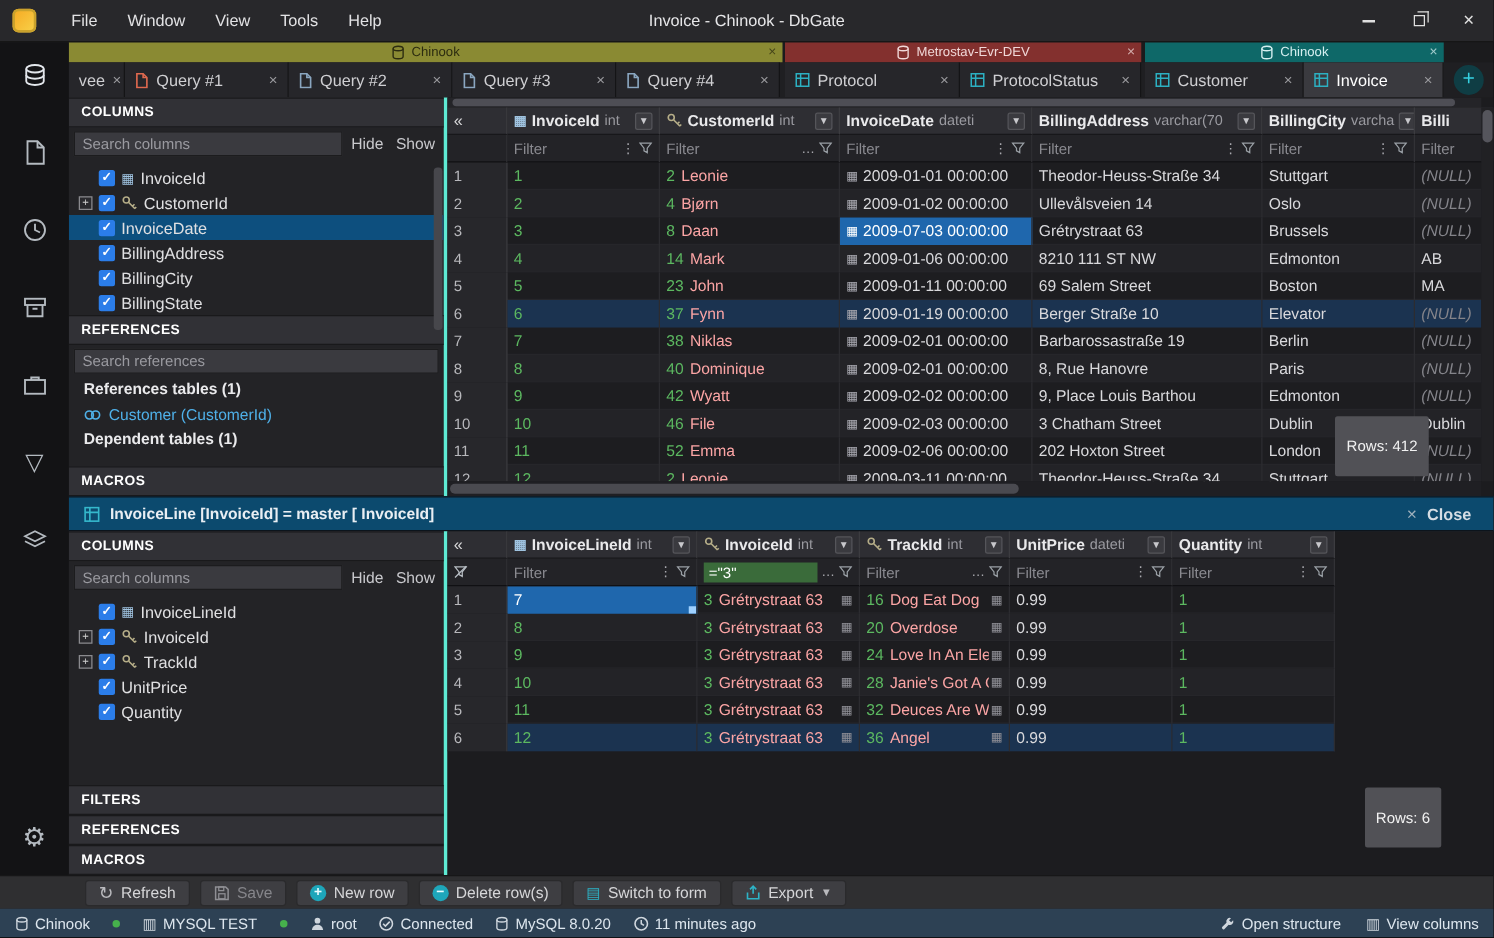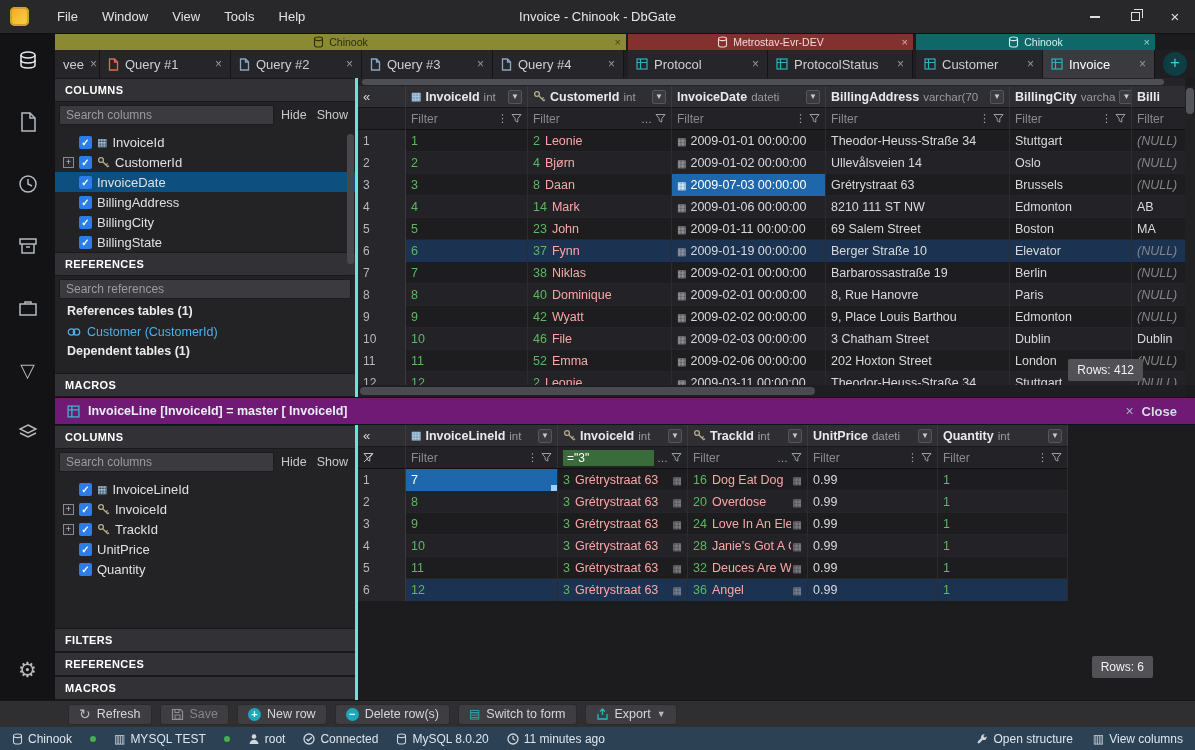--- a/index.html
+++ b/index.html
@@ -37,21 +37,21 @@
   .tab { display:flex; align-items:center; gap:6px; padding:0 8px; background:#26262a; border-right:1px solid #141416; font-size:13px; color:#cfcfd2; overflow:hidden; white-space:nowrap; flex:none; }
   .tab.active { background:#3a3a3f; color:#ffffff; }
   .tab .tclose { margin-left:auto; color:#9a9a9e; font-size:12px; }
   .t-vee{width:45px;} .t-q{width:131px;} .t-prot{width:140px; margin-left:4px;} .t-pstat{width:145px;}
   .t-cust{width:127px; margin-left:3px;} .t-inv{width:112px;text-align:center;}
   .newtab { width:24px; height:24px; margin:2px 0 0 8px; border-radius:50%; background:#0f3d44; color:#35d0e0; font-size:17px; line-height:22px; text-align:center; flex:none; }
 
   
   .content { position:absolute; left:55px; top:78px; width:1140px; height:622px; background:#1e1e20; }
   .top-section { position:absolute; left:0; top:0; width:1140px; height:319px; }
-  .detail-bar { position:absolute; left:0; top:319px; width:1140px; height:28px; background:#701a75; border-top:1px solid #0c141c; border-bottom:1px solid #0c141c; display:flex; align-items:center; gap:8px; padding:0 12px; font-size:12.5px; font-weight:bold; color:#e9eef3; }
+  .detail-bar { position:absolute; left:0; top:319px; width:1140px; height:28px; background:#0c4a6e; border-top:1px solid #0c141c; border-bottom:1px solid #0c141c; display:flex; align-items:center; gap:8px; padding:0 12px; font-size:12.5px; font-weight:bold; color:#e9eef3; }
   .detail-bar .db-close-x { margin-left:auto; color:#9fb0bd; font-weight:normal; font-size:14px; }
   .detail-bar .db-close-lbl { color:#d5dde4; font-weight:bold; font-size:13px; margin-right:6px; }
   .bottom-section { position:absolute; left:0; top:347px; width:1140px; height:275px; }
 
   
   .side-panel { position:absolute; left:0; top:0; width:303px; height:100%; background:#232326; border-right:3px solid #5eead4; display:flex; flex-direction:column; overflow:hidden; }
   .section-header { flex:none; height:24px; background:#313136; border-top:1px solid #19191b; border-bottom:1px solid #19191b; display:flex; align-items:center; padding:0 10px; font-size:11px; font-weight:bold; letter-spacing:.4px; color:#ffffff; }
   .section-header.pin { margin-top:auto; }
   .search-row { flex:none; height:26px; display:flex; align-items:center; gap:4px; padding:3px 4px 3px 4px; }
   .search-input { flex:1; height:20px; background:#3a3a3f; border:1px solid #1c1c1e; color:#ddd; font-size:12px; padding:0 6px; font-family:"Liberation Sans",sans-serif; }
@@ -102,21 +102,21 @@
   .date-ic { flex:none; color:#a8a8b0; font-size:10px; margin-right:4px; }
   .cell.sel { background:#1f67ad !important; }
   .cell.sel, .cell.sel span { color:#fff !important; }
   .sel-handle { position:absolute; right:0; bottom:0; width:6px; height:6px; background:#9fd1ff; }
   
   .mg .rownum { width:48px; }
   .mg .c0{width:122px;} .mg .c1{width:144px;} .mg .c2{width:154px;} .mg .c3{width:184px;} .mg .c4{width:122px;} .mg .c5{width:130px;}
   
   .dg .rownum { width:48px; }
   .dg .c0{width:152px;} .dg .c1{width:130px;} .dg .c2{width:120px;} .dg .c3{width:130px;} .dg .c4{width:130px;}
-  .rows-badge { position:absolute; background:#515156; color:#f2f2f2; font-size:12px; padding:4px 9px; border-radius:2px; z-index:5;margin-left:32px; }
+  .rows-badge { position:absolute; background:#515156; color:#f2f2f2; font-size:12px; padding:17px 9px; border-radius:2px; z-index:5;margin-left:32px; }
   .mg .rows-badge { right:52px; bottom:16px; }
   .dg .rows-badge { right:42px; bottom:22px; }
   .vscroll { position:absolute; right:0; top:8px; bottom:12px; width:10px; background:#212124; }
   .vscroll .vthumb { margin:2px 1px; width:8px; height:26px; background:#55555c; border-radius:4px; }
   .hscroll-bottom { position:absolute; left:0; right:10px; bottom:0; height:12px; background:#1f1f23; }
   .hscroll-bottom .hthumb2 { margin:2px; height:8px; width:55%; background:#4a4a50; border-radius:4px; }
 
   
   .toolbar { position:absolute; left:0; top:700px; width:1195px; height:27px; background:#2f2f31; border-top:1px solid #171718; display:flex; align-items:center; gap:8px; padding-left:68px; }
   .tbtn { height:21px; background:#3e3e42; border:1px solid #2a2a2c; border-radius:3px; color:#d6d6d8; font-size:12.5px; display:inline-flex; align-items:center; gap:6px; padding:0 10px; font-family:"Liberation Sans",sans-serif; }

